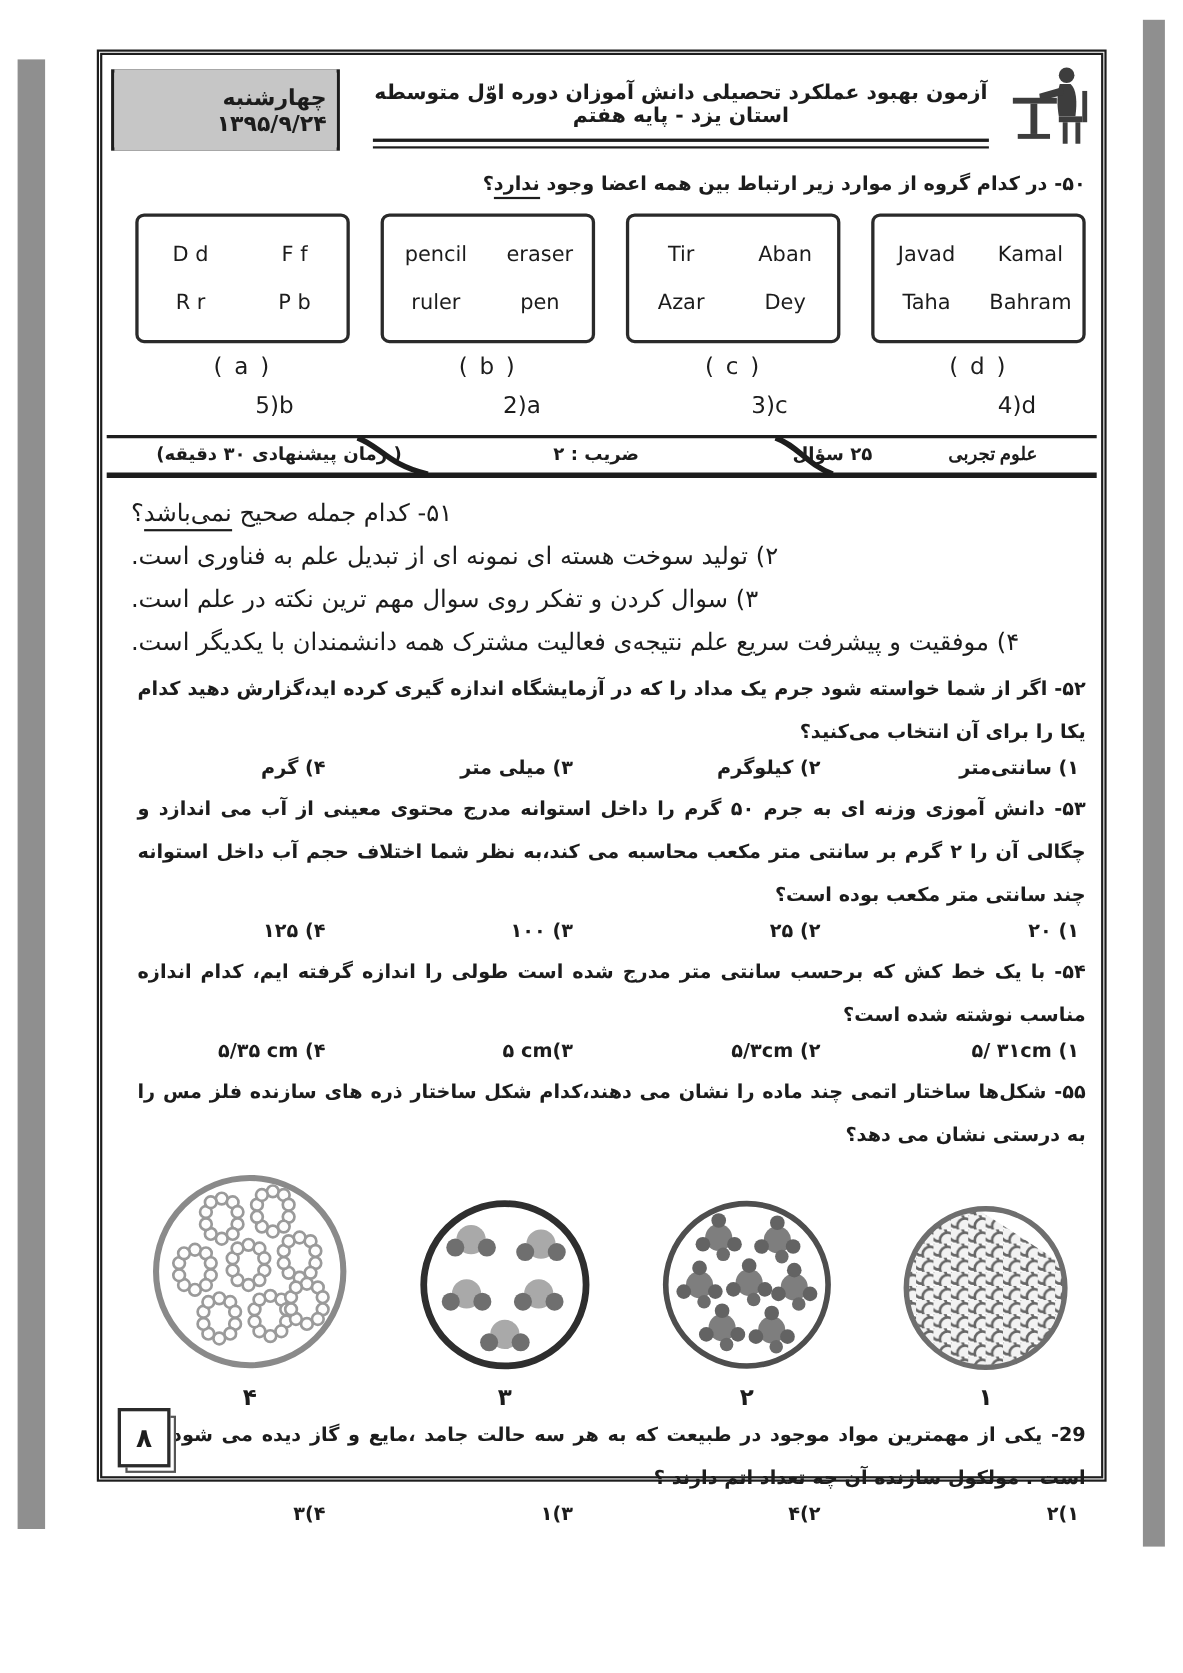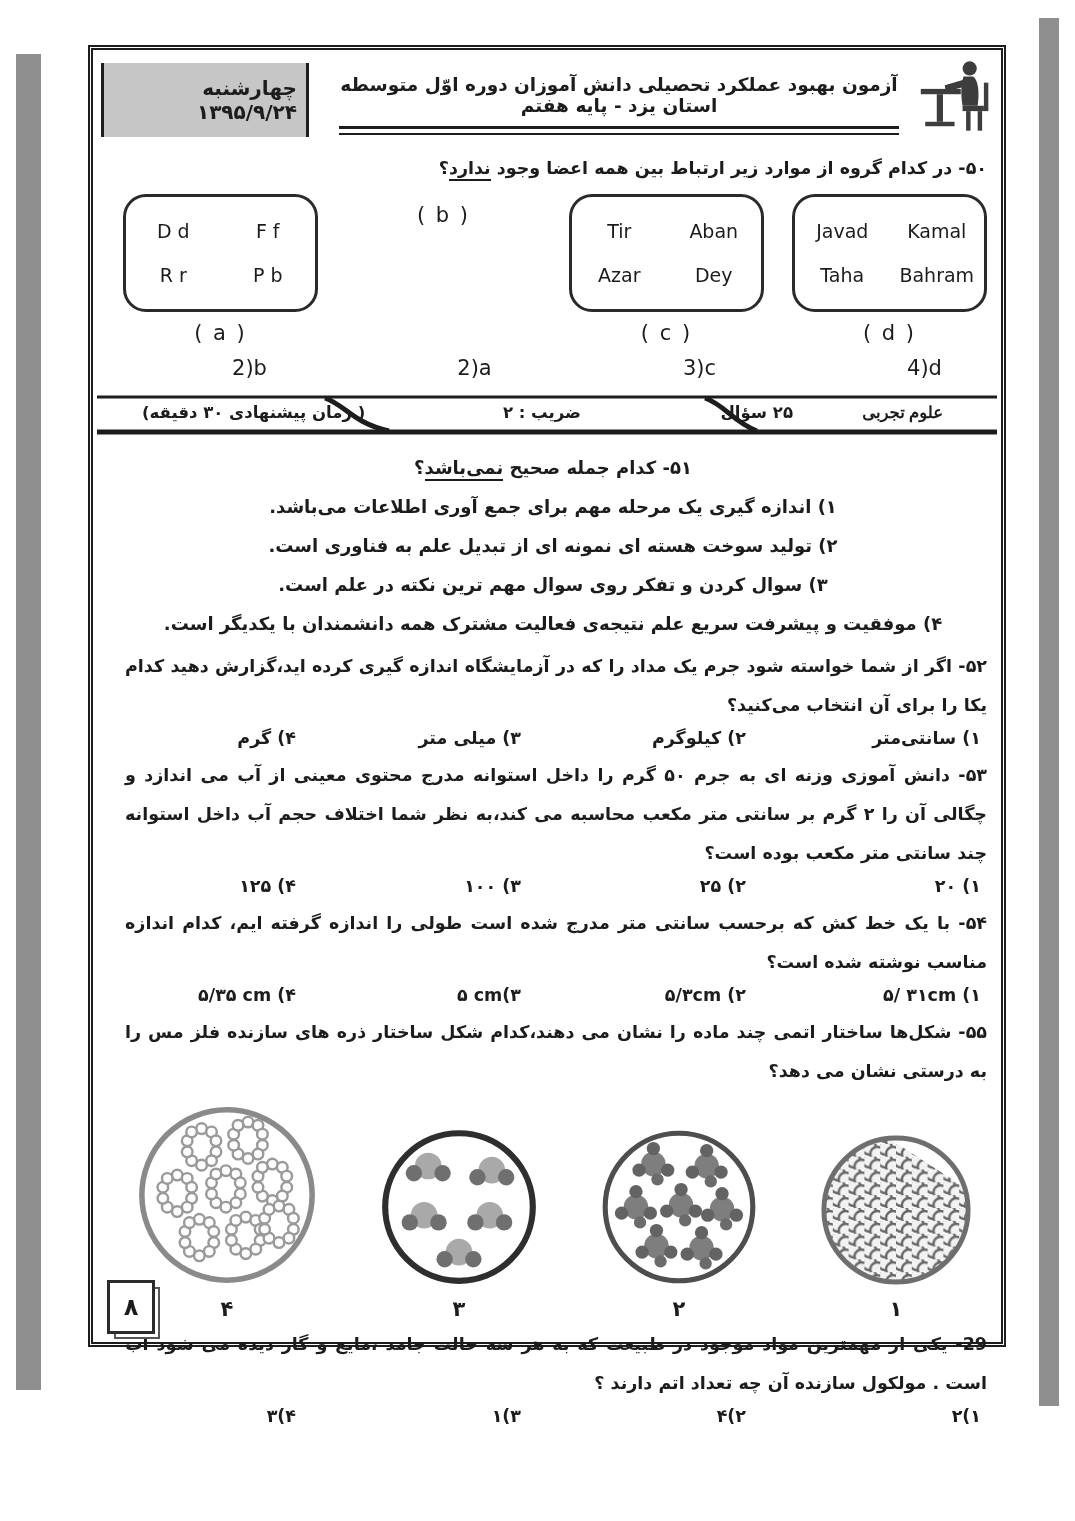--- a/index.html
+++ b/index.html
@@ -29,35 +29,35 @@
   .title-rule{margin:10px 18px 0 18px;border-top:3px solid #1d1d1d;border-bottom:2px solid #1d1d1d;height:4px;}
   .desk-icon{position:absolute;right:2px;top:6px;width:80px;height:80px;}
 
   
   .q-heading{direction:rtl;text-align:right;font-weight:bold;font-size:17.5px;margin:14px 4px 0 0;}
   .u{border-bottom:2px solid #1d1d1d;padding-bottom:1px;}
 
   .groups-row{display:flex;gap:28px;margin:16px 4px 0 4px;direction:ltr;}
   .group-fig{flex:1;}
   .group-box{
-    height:112px;border:3px solid #2a2a2a;border-radius:23px;background:#fff;
+    height:112px;border:3px solid #2a2a2a;border-radius:8px;background:#fff;
     display:grid;grid-template-columns:1fr 1fr;align-content:space-evenly;justify-items:center;
     font-size:19px;
   }
   .group-caption{text-align:center;font-size:21px;margin-top:9px;letter-spacing:2px;}
   .answers-row{display:flex;gap:28px;margin-top:11px;direction:ltr;}
   .answers-row .ans{flex:1;text-align:center;font-size:21px;transform:translateX(32px);}
 
   
   .band{position:relative;height:46px;margin:12px 0 0 0;}
   .band svg{position:absolute;left:0;top:0;}
   .band-label{position:absolute;top:11px;font-weight:bold;font-size:16.5px;direction:rtl;white-space:nowrap;}
 
   
-  .q-line{direction:rtl;text-align:center;font-weight:bold;font-size:18px;line-height:39px;margin:0 4px 0 0;}
+  .q-line{direction:rtl;text-align:left;font-weight:normal;font-size:22px;line-height:39px;margin:0 4px 0 0;}
   .para{direction:rtl;text-align:justify;font-weight:bold;font-size:17.5px;line-height:39px;margin:4px 4px 0 6px;}
   .opt-row{
     display:grid;grid-template-columns:235px 225px 225px 1fr;direction:rtl;
     font-weight:bold;font-size:17.5px;margin:3px 10px 8px 0;
   }
   .opt-row .opt{text-align:right;white-space:nowrap;}
 
   
   .figs{display:flex;justify-content:space-between;align-items:flex-end;margin:10px 16px 0 14px;direction:ltr;}
   .fig{text-align:center;}
@@ -113,20 +113,26 @@
       <div class="group-fig">
         <div class="group-box">
           <span>D d</span>
             <span>F f</span>
           <span>R r</span>
             <span>P b</span>
         </div>
         <div class="group-caption">( a )</div>
       </div>
       <div class="group-fig">
+        <div class="group-box">
+          <span>pencil</span>
+            <span>eraser</span>
+          <span>ruler</span>
+            <span>pen</span>
+        </div>
         <div class="group-caption">( b )</div>
       </div>
       <div class="group-fig">
         <div class="group-box">
           <span>Tir</span>
             <span>Aban</span>
           <span>Azar</span>
             <span>Dey</span>
         </div>
         <div class="group-caption">( c )</div>
@@ -136,21 +142,21 @@
           <span>Javad</span>
             <span>Kamal</span>
           <span>Taha</span>
             <span>Bahram</span>
         </div>
         <div class="group-caption">( d )</div>
       </div>
     </div>
 
     <div class="answers-row">
-      <span class="ans">2)b</span>
+      <span class="ans">5)b</span>
       <span class="ans">2)a</span>
       <span class="ans">3)c</span>
       <span class="ans">4)d</span>
     </div>
   </div>
 
   <div class="band">
     <svg width="908" height="46" viewBox="0 0 908 46">
       <line x1="4" y1="5" x2="904" y2="5" stroke="#1d1d1d" stroke-width="3"></line>
       <line x1="4" y1="40" x2="904" y2="40" stroke="#1d1d1d" stroke-width="5"></line>
@@ -161,21 +167,20 @@
     <span class="band-label" style="right:208px;">۲۵ سؤال</span>
     <span class="band-label" style="right:420px;">ضریب : ۲</span>
     <span class="band-label" style="left:36px;margin-left:13px;">( زمان پیشنهادی ۳۰ دقیقه)</span>
   </div>
 
   <div class="content">
 
     <div class="q-line" style="margin-top:10px;">
       <span>۵۱- کدام جمله صحیح </span><span class="u">نمی‌باشد</span><span>؟</span>
     </div>
-    <div class="q-line">۱) اندازه گیری یک مرحله مهم برای جمع آوری اطلاعات می‌باشد.</div>
     <div class="q-line">۲) تولید سوخت هسته ای نمونه ای از تبدیل علم به فناوری است.</div>
     <div class="q-line">۳) سوال کردن و تفکر روی سوال مهم ترین نکته در علم است.</div>
     <div class="q-line">۴) موفقیت و پیشرفت سریع علم نتیجه‌ی فعالیت مشترک همه دانشمندان با یکدیگر است.</div>
 
     <div class="para">۵۲- اگر از شما خواسته شود جرم یک مداد را که در آزمایشگاه اندازه گیری کرده اید،گزارش دهید کدام یکا را برای آن انتخاب می‌کنید؟</div>
     <div class="opt-row">
       <span class="opt">۱) سانتی‌متر</span>
       <span class="opt">۲) کیلوگرم</span>
       <span class="opt">۳) میلی متر</span>
       <span class="opt">۴) گرم</span>

